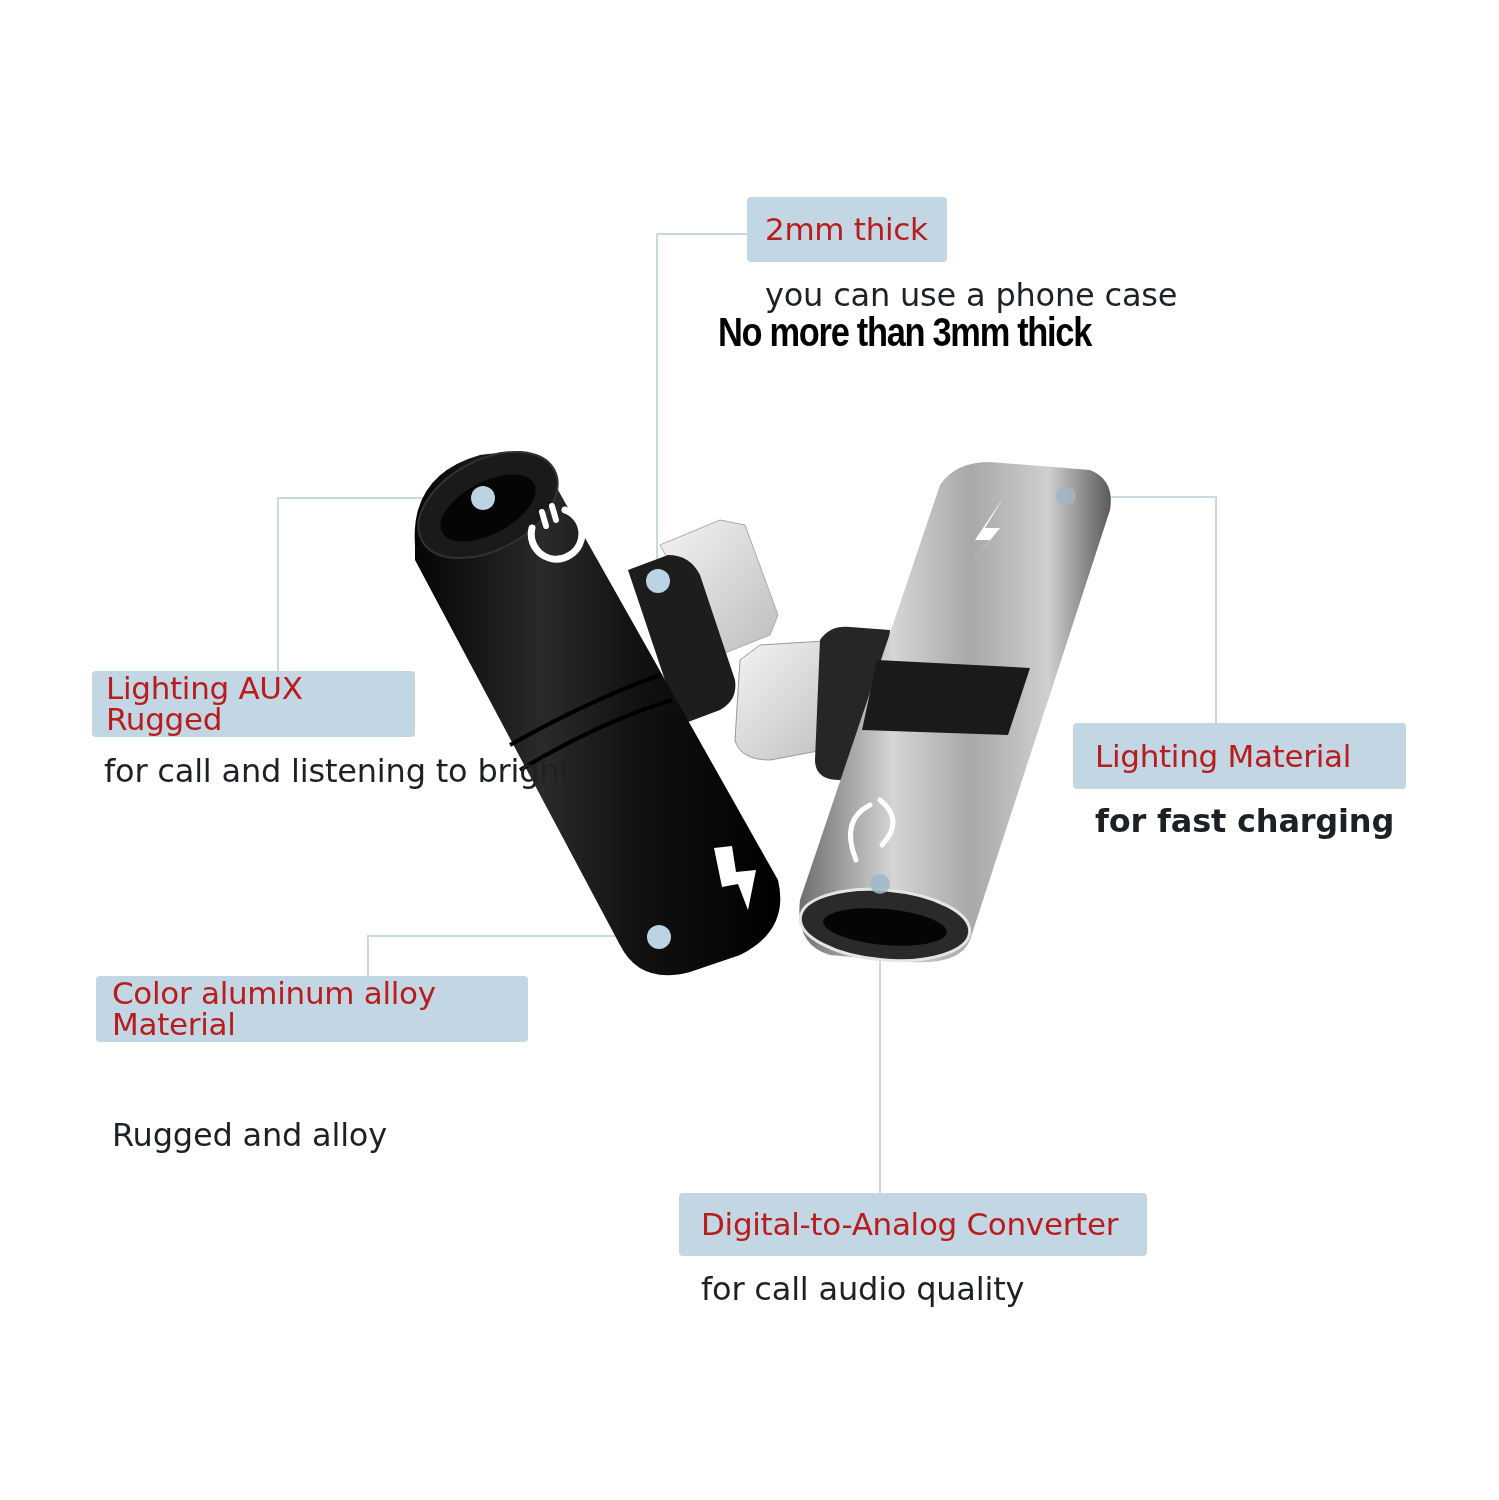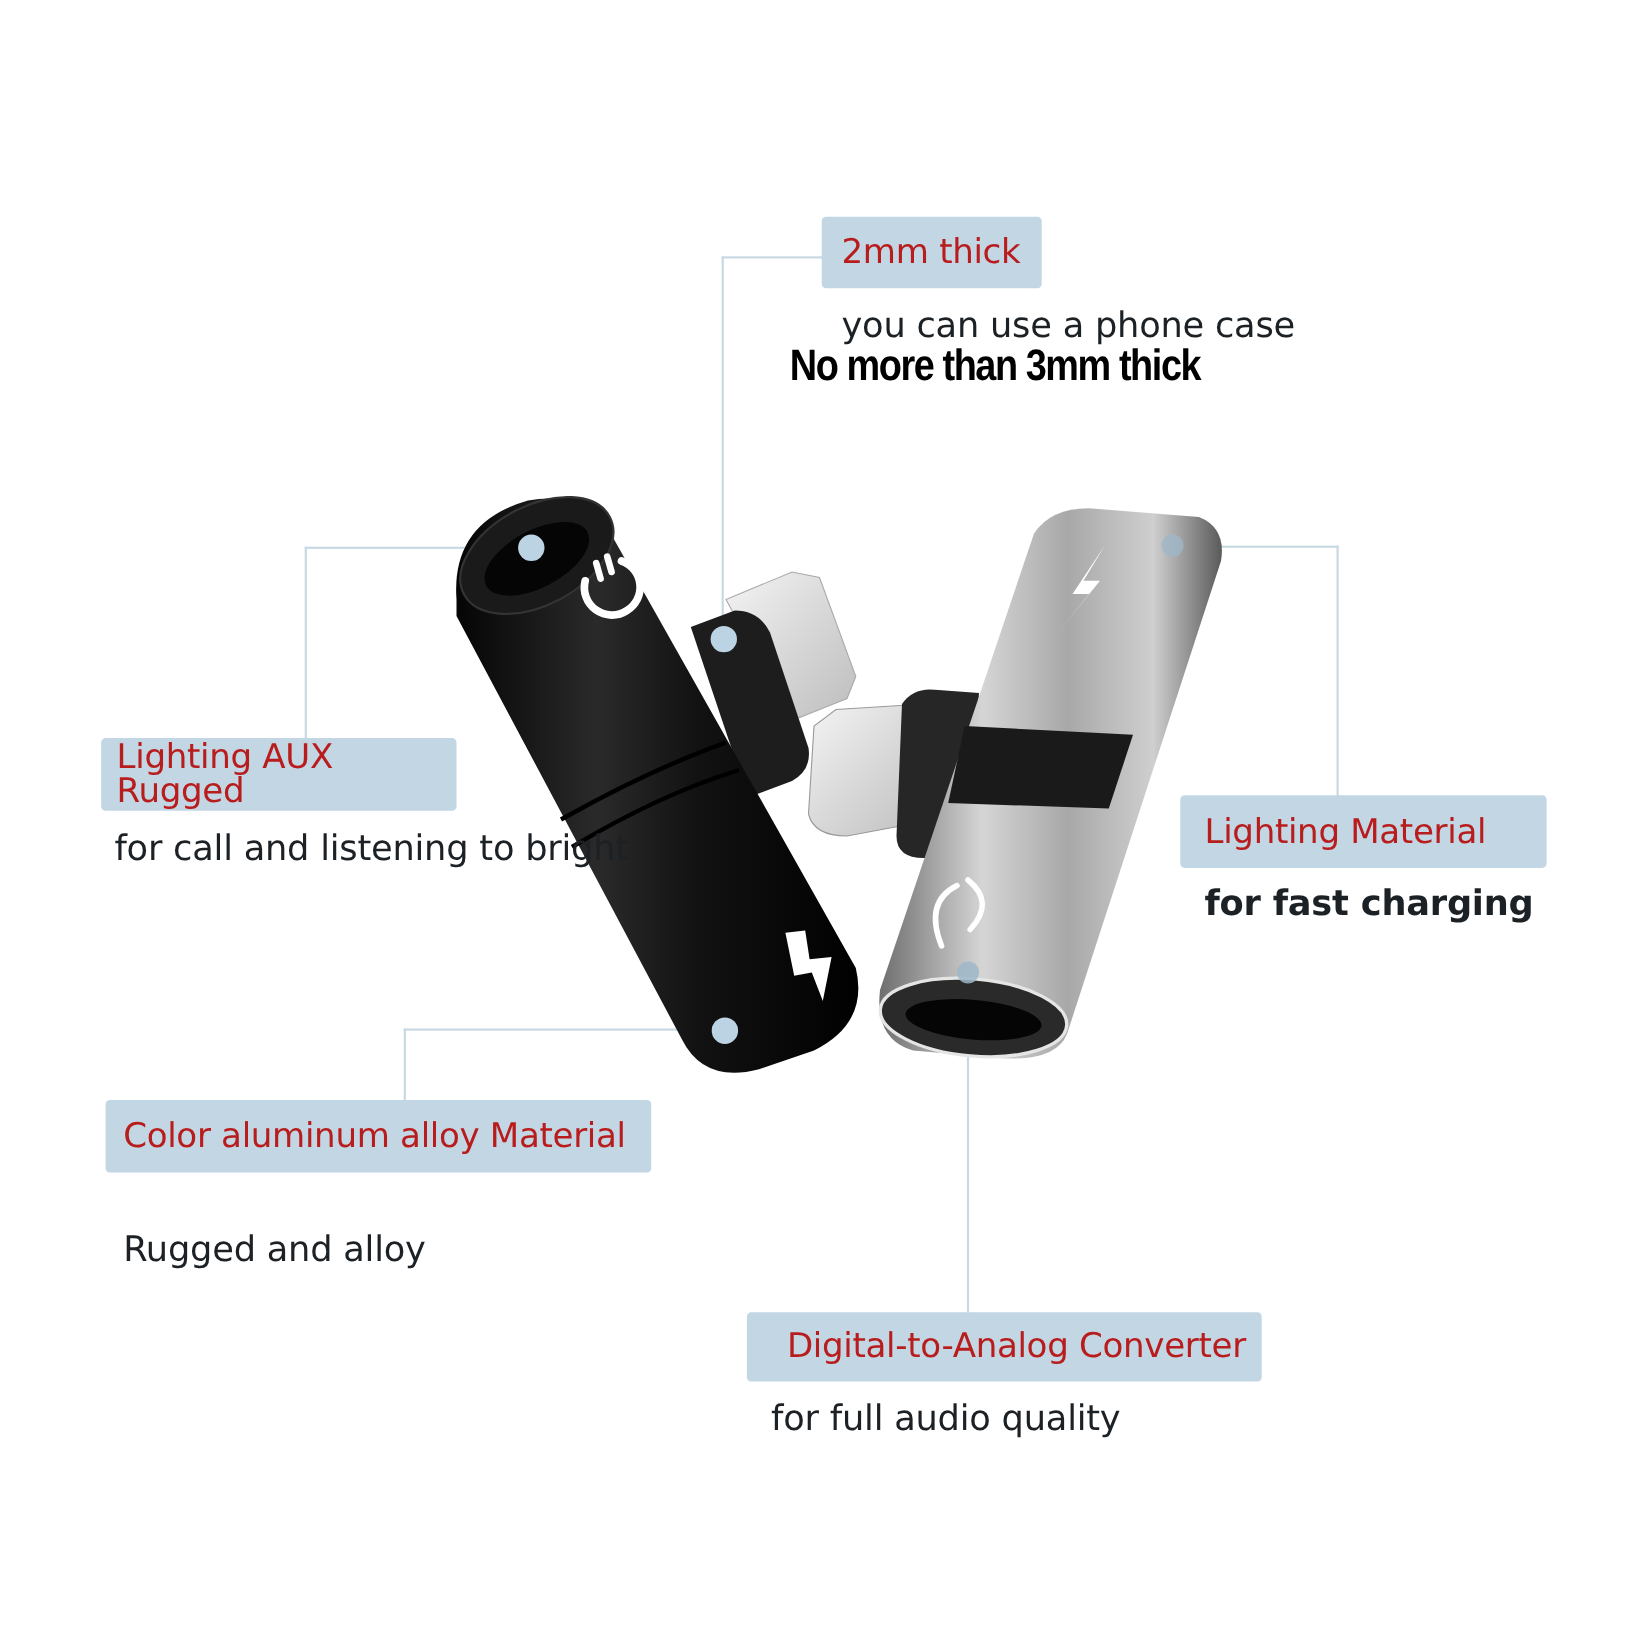--- a/index.html
+++ b/index.html
@@ -106,21 +106,21 @@
 <div class="label-box" style="left:92px; top:671px; width:323px; height:66px;">
   <span>Lighting AUX Rugged</span>
 </div>
 <div class="sub" style="left:104px; top:752px;">for call and listening to bright</div>
 
 <div class="label-box" style="left:1073px; top:723px; width:333px; height:66px; padding-left:22px;">
   <span>Lighting Material</span>
 </div>
 <div class="sub" style="left:1095px; top:802px;font-weight:bold;">for fast charging</div>
 
-<div class="label-box" style="left:96px; top:1000px; width:496px; height:66px; padding-left:16px;">
+<div class="label-box" style="left:96px; top:976px; width:432px; height:66px; padding-left:16px;">
   <span>Color aluminum alloy Material</span>
 </div>
 <div class="sub" style="left:112px; top:1116px;">Rugged and alloy</div>
 
-<div class="label-box" style="left:679px; top:1193px; width:468px; height:63px; padding-left:22px;justify-content:center;">
+<div class="label-box" style="left:679px; top:1193px; width:468px; height:63px; padding-left:22px;">
   <span>Digital-to-Analog Converter</span>
 </div>
-<div class="sub" style="left:701px; top:1270px;">for full audio quality</div>
+<div class="sub" style="left:701px; top:1270px;">for call audio quality</div>
 
 </body></html>

